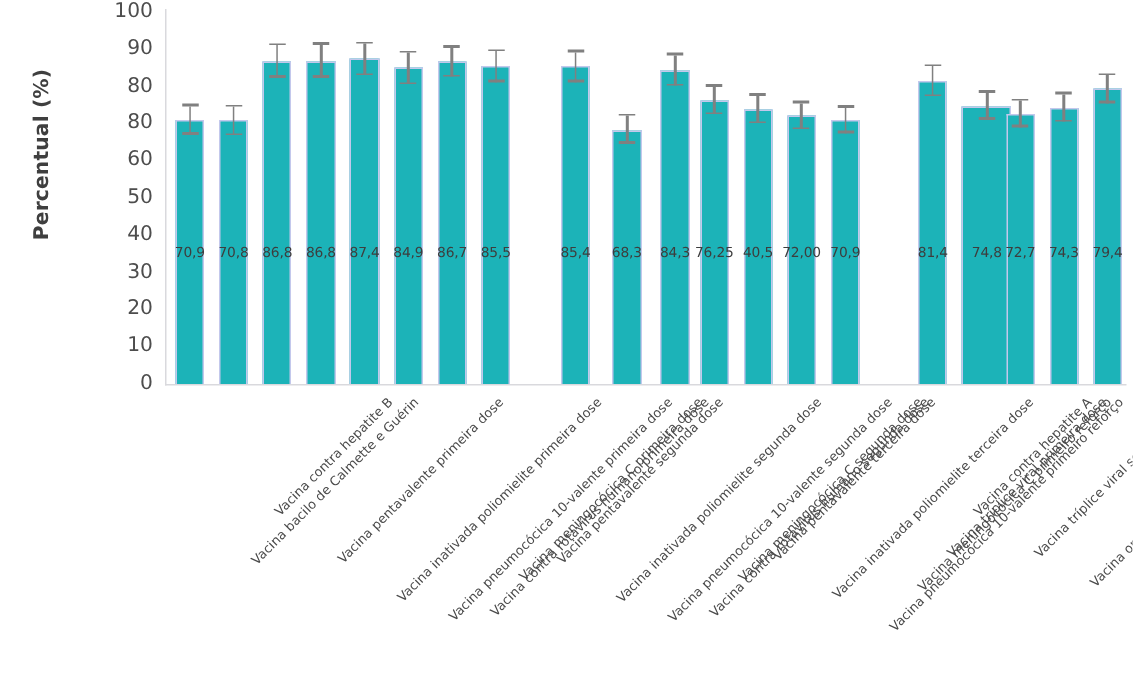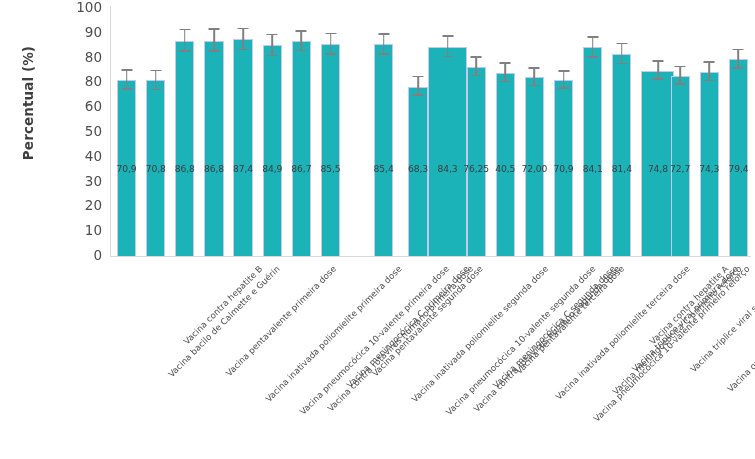--- a/index.html
+++ b/index.html
@@ -230,21 +230,21 @@
         <div class="err-cap" style="bottom: 221.216px; background: rgb(128, 128, 128);"></div>
         <div class="bar-value">85,4</div>
       </div>
       <div class="bar-group" style="left: 298.317px; width: 19.23px; height: 248px;">
         <div class="bar" style="height: 169.384px; background: rgb(28, 179, 184);"></div>
         <div class="err" style="bottom: 160.208px; height: 18.352px; background: rgb(128, 128, 128);"></div>
         <div class="err-cap" style="bottom: 160.208px; background: rgb(128, 128, 128);"></div>
         <div class="err-cap" style="bottom: 178.56px; background: rgb(128, 128, 128);"></div>
         <div class="bar-value">68,3</div>
       </div>
-      <div class="bar-group" style="left: 318px; width: 39px; height: 248px;">
+      <div class="bar-group" style="left: 330px; width: 20px; height: 248px;">
         <div class="bar" style="height: 209.064px; background: rgb(28, 179, 184);"></div>
         <div class="err" style="bottom: 198.648px; height: 20.584px; background: rgb(128, 128, 128);"></div>
         <div class="err-cap" style="bottom: 198.648px; background: rgb(128, 128, 128);"></div>
         <div class="err-cap" style="bottom: 219.232px; background: rgb(128, 128, 128);"></div>
         <div class="bar-value">84,3</div>
       </div>
       <div class="bar-group" style="left: 356.59px; width: 19.23px; height: 248px;">
         <div class="bar" style="height: 189.1px; background: rgb(28, 179, 184);"></div>
         <div class="err" style="bottom: 179.8px; height: 18.6px; background: rgb(128, 128, 128);"></div>
         <div class="err-cap" style="bottom: 179.8px; background: rgb(128, 128, 128);"></div>
@@ -264,27 +264,20 @@
         <div class="err-cap" style="bottom: 169.88px; background: rgb(128, 128, 128);"></div>
         <div class="err-cap" style="bottom: 187.488px; background: rgb(128, 128, 128);"></div>
         <div class="bar-value">72,00</div>
       </div>
       <div class="bar-group" style="left: 443.999px; width: 19.23px; height: 248px;">
         <div class="bar" style="height: 175.832px; background: rgb(28, 179, 184);"></div>
         <div class="err" style="bottom: 167.152px; height: 17.36px; background: rgb(128, 128, 128);"></div>
         <div class="err-cap" style="bottom: 167.152px; background: rgb(128, 128, 128);"></div>
         <div class="err-cap" style="bottom: 184.512px; background: rgb(128, 128, 128);"></div>
         <div class="bar-value">70,9</div>
-      </div>
-      <div class="bar-group" style="left: 473.135px; width: 19.23px; height: 248px;">
-        <div class="bar" style="height: 208.568px; background: rgb(28, 179, 184);"></div>
-        <div class="err" style="bottom: 198.4px; height: 19.84px; background: rgb(128, 128, 128);"></div>
-        <div class="err-cap" style="bottom: 198.4px; background: rgb(128, 128, 128);"></div>
-        <div class="err-cap" style="bottom: 218.24px; background: rgb(128, 128, 128);"></div>
-        <div class="bar-value">84,1</div>
       </div>
       <div class="bar-group" style="left: 502.271px; width: 19.23px; height: 248px;">
         <div class="bar" style="height: 201.872px; background: rgb(28, 179, 184);"></div>
         <div class="err" style="bottom: 191.704px; height: 19.84px; background: rgb(128, 128, 128);"></div>
         <div class="err-cap" style="bottom: 191.704px; background: rgb(128, 128, 128);"></div>
         <div class="err-cap" style="bottom: 211.544px; background: rgb(128, 128, 128);"></div>
         <div class="bar-value">81,4</div>
       </div>
       <div class="bar-group" style="left: 531.408px; width: 33px; height: 248px;">
         <div class="bar" style="height: 185.504px; background: rgb(28, 179, 184);"></div>

